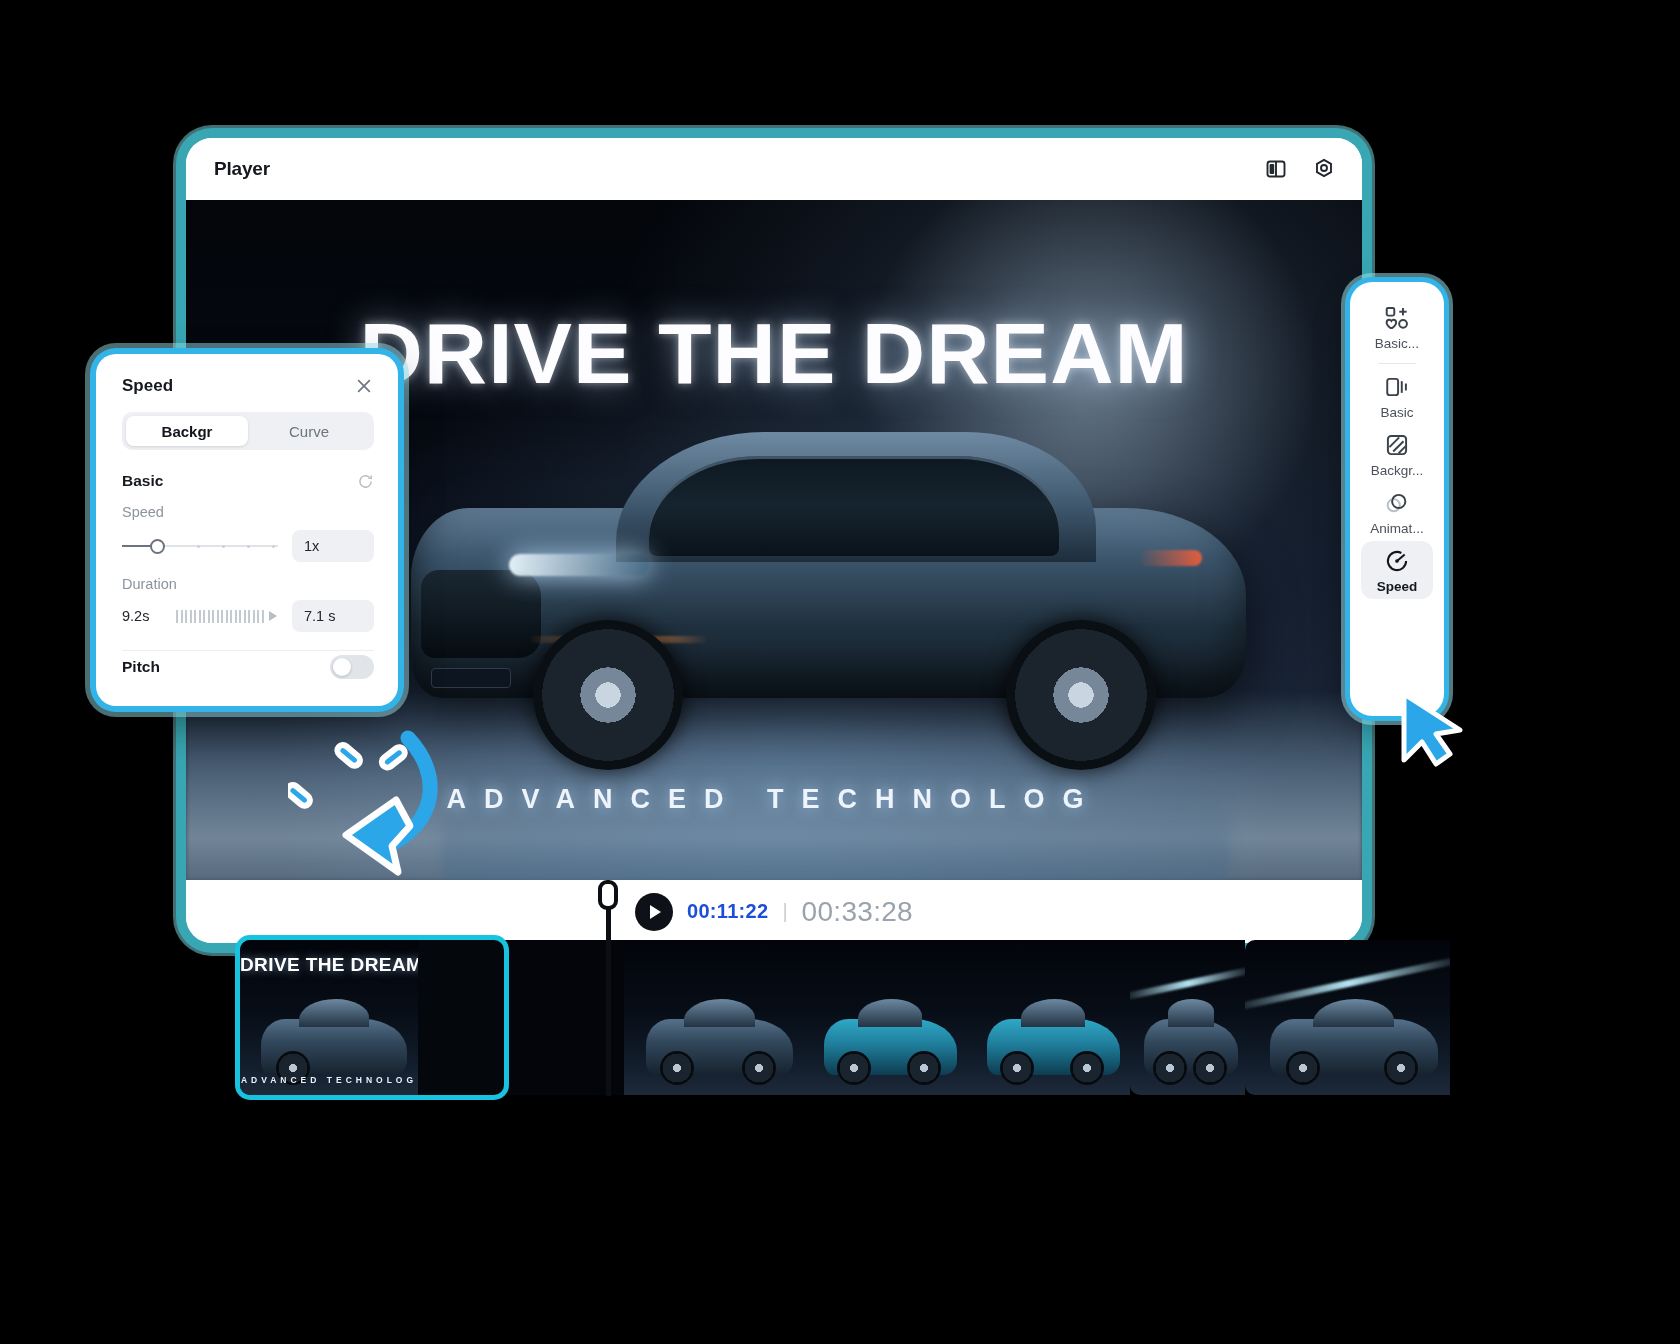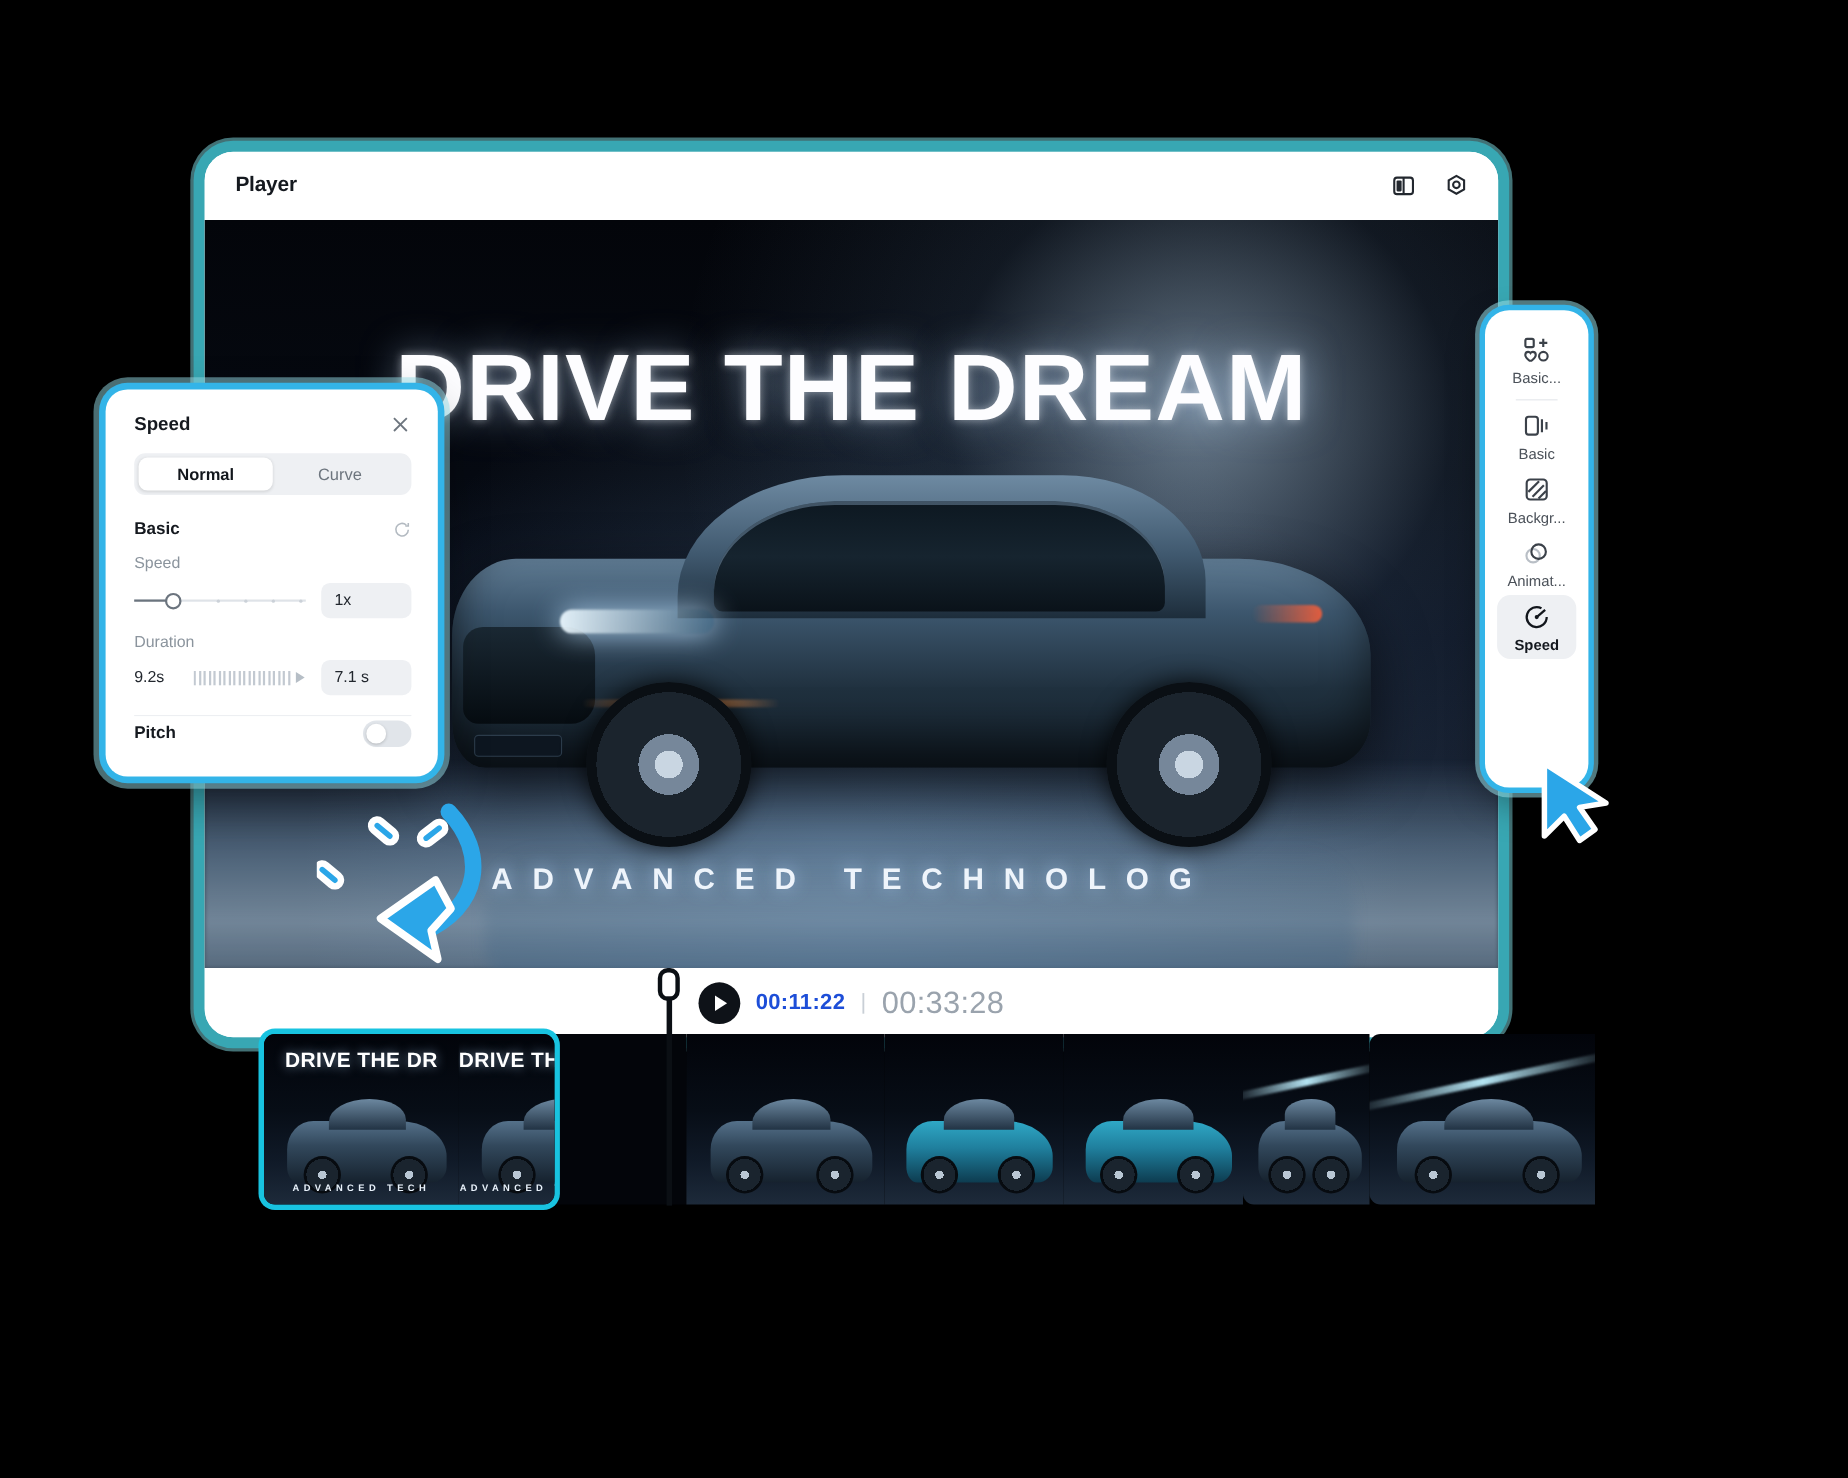--- a/index.html
+++ b/index.html
@@ -447,21 +447,21 @@
   <div class="speed-panel">
     <div class="sp-head">
       <div class="sp-title">Speed</div>
       <svg class="sp-close" viewBox="0 0 24 24" fill="none" stroke="currentColor" stroke-width="2">
         <line x1="5" y1="5" x2="19" y2="19"></line>
           <line x1="19" y1="5" x2="5" y2="19"></line>
       </svg>
     </div>
 
     <div class="seg">
-      <div class="seg-btn active">Normal</div>
+      <div class="seg-btn active">Backgr</div>
       <div class="seg-btn">Curve</div>
     </div>
 
     <div class="sp-section">
       <div class="sp-section-title">Basic</div>
       <svg class="sp-reset" viewBox="0 0 24 24" fill="none" stroke="currentColor" stroke-width="2">
         <path d="M20 12a8 8 0 1 1-2.6-5.9"></path>
         <polyline points="20,3.6 20,7.4 16.2,7.4"></polyline>
       </svg>
     </div>
@@ -516,29 +516,20 @@
       <div class="toggle">
         <div class="knob"></div>
       </div>
     </div>
   </div>
 
   <div class="timeline">
 
     <div class="tl-clip selected" style="width:355px">
       <div style="display:flex;height:155px">
-        <div class="tl-thumb" style="width:177px">
-          <div class="tt-title">DRIVE THE DR</div>
-          <div class="mini-car">
-            <div class="mini-roof"></div>
-            <div class="mini-wheel w1"></div>
-            <div class="mini-wheel w2"></div>
-          </div>
-          <div class="tt-sub">ADVANCED TECH</div>
-        </div>
         <div class="tl-thumb" style="width:178px">
           <div class="tt-title">DRIVE THE DREAM</div>
           <div class="mini-car">
             <div class="mini-roof"></div>
             <div class="mini-wheel w1"></div>
 
           </div>
           <div class="tt-sub">ADVANCED TECHNOLOG</div>
         </div>
       </div>

